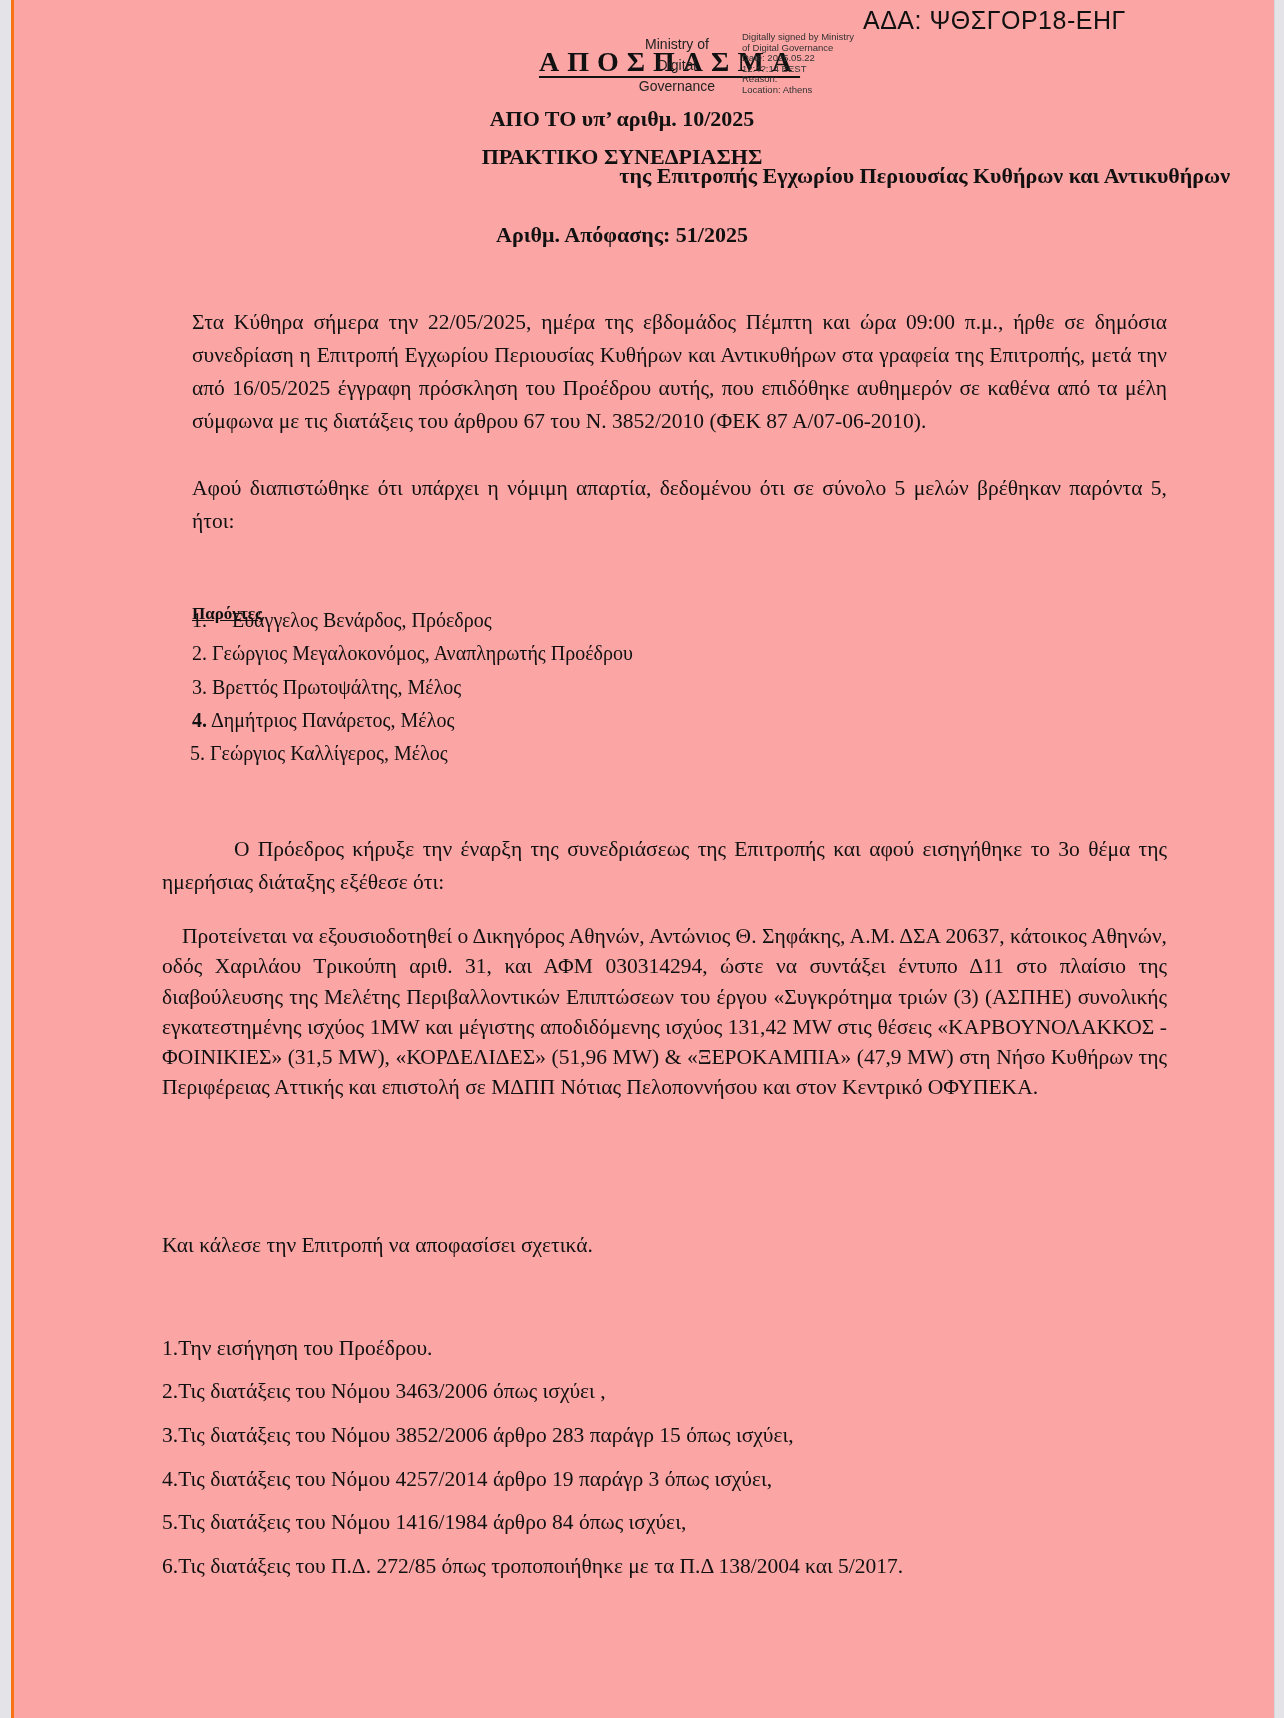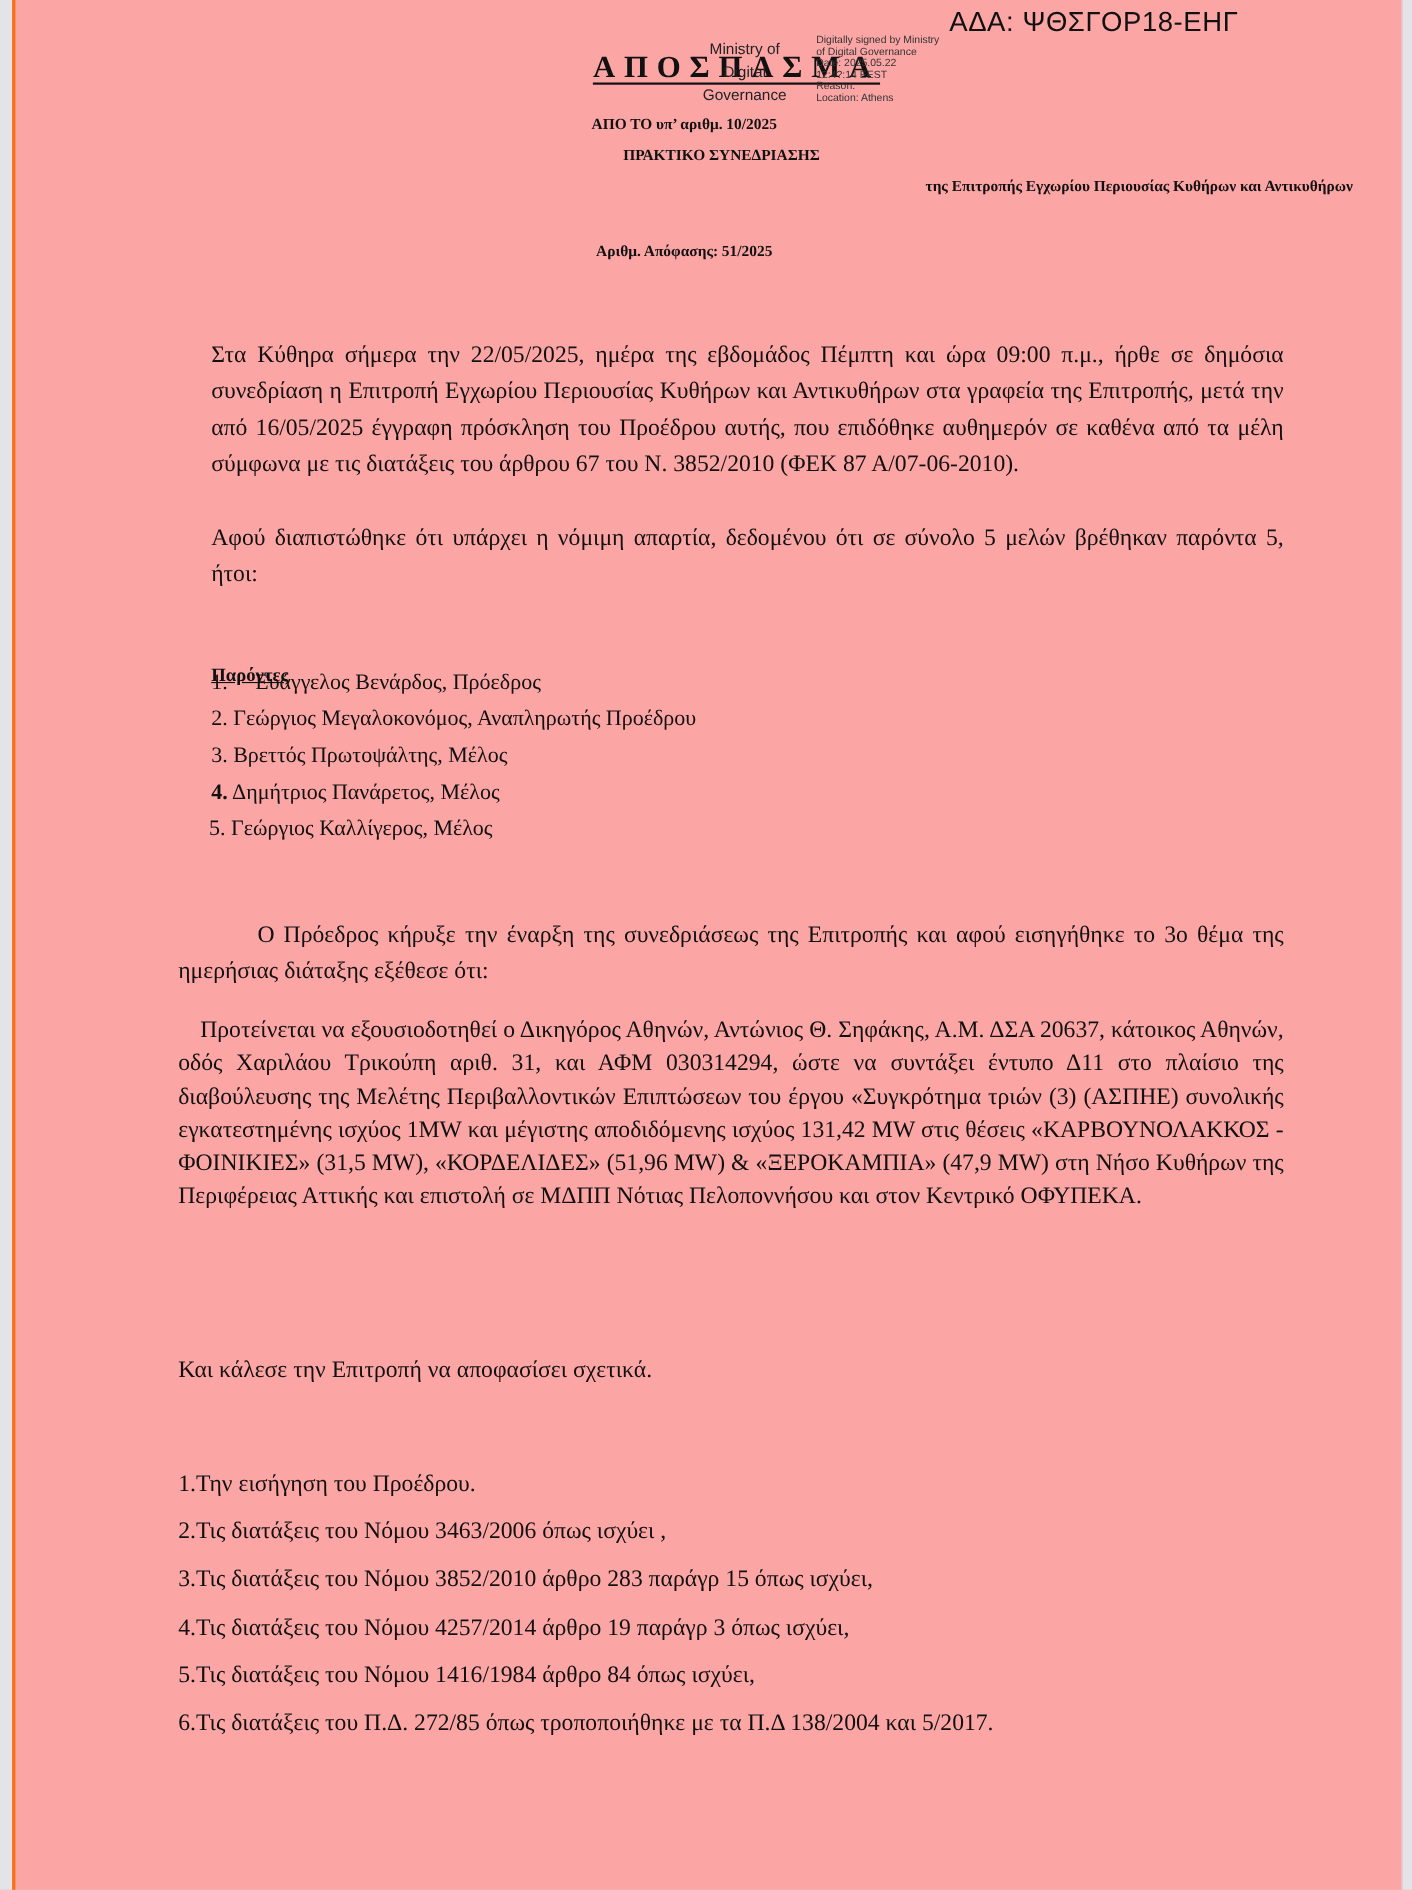--- a/index.html
+++ b/index.html
@@ -25,23 +25,23 @@
   }
   .sig-name {
     position: absolute; left: 603px; top: 34px; width: 120px;
     font-size: 14px; line-height: 21px; text-align: center; color: #222;
   }
   .sig-details {
     position: absolute; left: 728px; top: 32px;
     font-size: 9.5px; line-height: 10.5px; color: #333;
   }
 
-  .head-line { position: absolute; left: 0; width: 1216px; text-align: center; font-weight: bold; font-size: 14px; }
+  .head-line { position: absolute; left: 0; width: 1216px; text-align: center; font-weight: bold; font-size: 22px; }
   .h1 { top: 106px; }
-  .h2 { top: 134px; padding-left: 34px; }
+  .h2 { top: 144px; }
   .h3 { top: 163px; text-align: right; }
   .h4 { top: 222px; }
 
   .para {
     position: absolute; font-size: 21.5px; line-height: 33px; text-align: justify;
   }
   .p1 { left: 178px; top: 306px; width: 975px; }
   .p2 { left: 178px; top: 472px; width: 975px; }
   .p-underline { position: absolute; left: 178px; top: 604px; font-size: 17px; font-weight: bold; text-decoration: underline; }
 
@@ -115,18 +115,18 @@
   <div class="member m4 serif">
     <span>5.</span> <span>Γεώργιος Καλλίγερος, Μέλος</span>
   </div>
 
   <div class="para p3 serif">Ο Πρόεδρος κήρυξε την έναρξη της συνεδριάσεως της Επιτροπής και αφού εισηγήθηκε το 3ο θέμα της ημερήσιας διάταξης εξέθεσε ότι:</div>
   <div class="para p4 serif">Προτείνεται να εξουσιοδοτηθεί ο Δικηγόρος Αθηνών, Αντώνιος Θ. Σηφάκης, Α.Μ. ΔΣΑ 20637, κάτοικος Αθηνών, οδός Χαριλάου Τρικούπη αριθ. 31, και ΑΦΜ 030314294, ώστε να συντάξει έντυπο Δ11  στο πλαίσιο της διαβούλευσης της Μελέτης Περιβαλλοντικών Επιπτώσεων του έργου «Συγκρότημα τριών (3) (ΑΣΠΗΕ) συνολικής εγκατεστημένης ισχύος 1MW και μέγιστης αποδιδόμενης ισχύος 131,42 MW στις θέσεις «ΚΑΡΒΟΥΝΟΛΑΚΚΟΣ - ΦΟΙΝΙΚΙΕΣ» (31,5 MW), «ΚΟΡΔΕΛΙΔΕΣ» (51,96 MW) &amp; «ΞΕΡΟΚΑΜΠΙΑ» (47,9 MW) στη Νήσο  Κυθήρων της Περιφέρειας Αττικής και επιστολή σε ΜΔΠΠ Νότιας  Πελοποννήσου και στον Κεντρικό ΟΦΥΠΕΚΑ.</div>
 
   <div class="line l-call serif">Και κάλεσε την Επιτροπή να αποφασίσει σχετικά.</div>
   <div class="line l-c0 serif">1.Την εισήγηση του Προέδρου.</div>
   <div class="line l-c1 serif">2.Τις διατάξεις του Νόμου 3463/2006 όπως ισχύει ,</div>
-  <div class="line l-c2 serif">3.Τις διατάξεις του Νόμου 3852/2010 άρθρο 283 παράγρ 15 όπως ισχύει,</div>
+  <div class="line l-c2 serif">3.Τις διατάξεις του Νόμου 3852/2006 άρθρο 283 παράγρ 15 όπως ισχύει,</div>
   <div class="line l-c3 serif">4.Τις διατάξεις του Νόμου 4257/2014 άρθρο 19  παράγρ  3 όπως ισχύει,</div>
   <div class="line l-c4 serif">5.Τις διατάξεις του Νόμου 1416/1984 άρθρο 84 όπως ισχύει,</div>
   <div class="line l-c5 serif">6.Τις διατάξεις του Π.Δ. 272/85 όπως τροποποιήθηκε με τα Π.Δ 138/2004 και 5/2017.</div>
 
 </div>
 
 </body></html>

